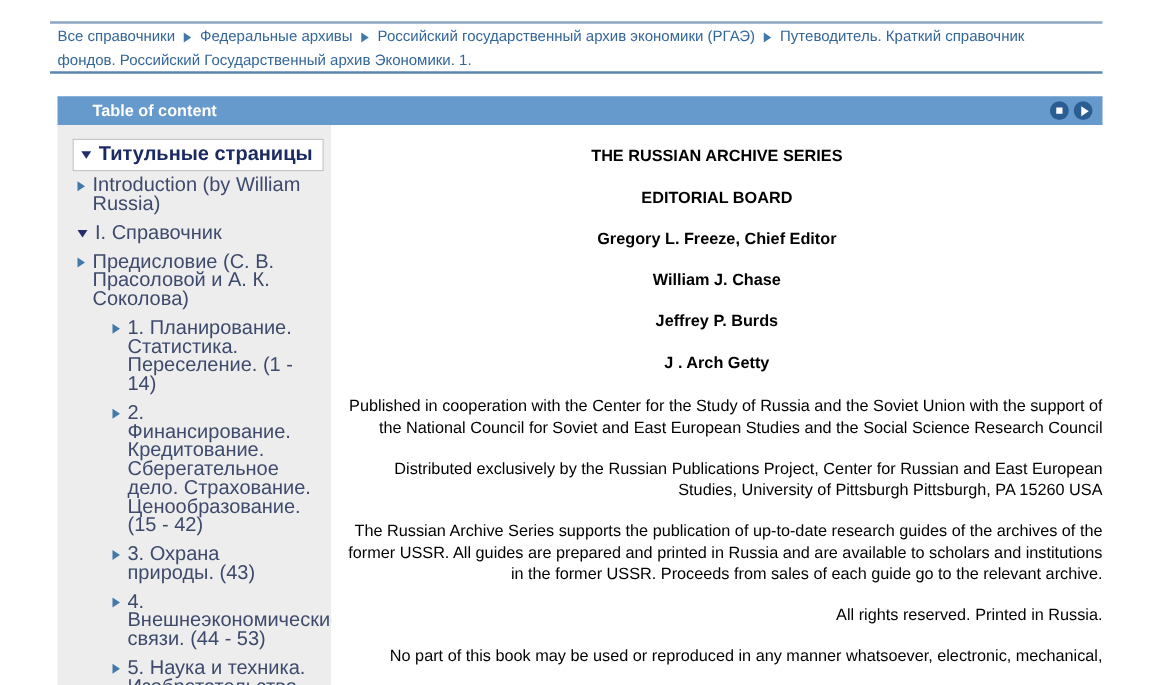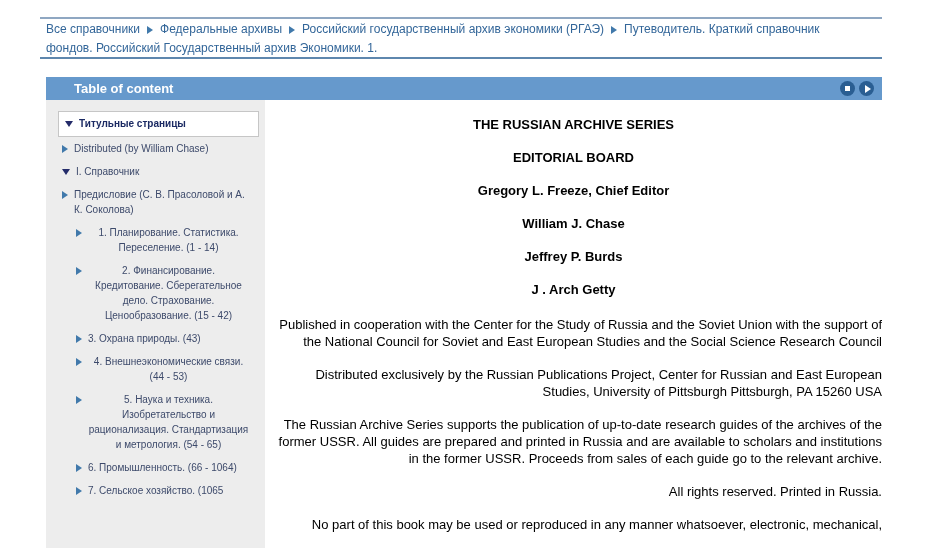--- a/index.html
+++ b/index.html
@@ -16,23 +16,23 @@
   .crumb.current { cursor:default; }
   .crumb-sep { display:inline-block; width:0; height:0; border-top:4px solid transparent; border-bottom:4px solid transparent; border-left:6px solid #4179ab; margin:0 7px; vertical-align:-1px; }
 
   .panel-bar { position:absolute; left:46px; top:77px; width:836px; height:23px; background:#6699cc; display:flex; align-items:center;padding-left:20px; }
   .panel-title { color:#ffffff; font-size:13px; font-weight:bold; padding-left:8px; flex:1; }
   .panel-buttons { display:flex; gap:4px; padding-right:8px; }
   .cbtn { width:15px; height:15px; border-radius:50%; background:#2a5e92; display:flex; align-items:center; justify-content:center; cursor:pointer; }
   .ico-square { width:5px; height:5px; background:#ffffff; }
   .ico-play { width:0; height:0; border-top:4px solid transparent; border-bottom:4px solid transparent; border-left:6px solid #ffffff; margin-left:2px; }
 
-  .sidebar { position:absolute; left:46px; top:100px; width:219px; height:448px; background:#ededed; overflow:hidden; padding-top:11px; font-size:10px; line-height:15px; }
+  .sidebar { position:absolute; left:46px; top:100px; width:219px; height:448px; background:#ededed; overflow:hidden; padding-top:11px; font-size:16px; line-height:15px; }
   .toc-item { display:flex; gap:6px; padding:0 16px 0 16px; margin-bottom:8px; color:#3d4a6b; cursor:pointer; }
-  .toc-item.lvl1 { padding-left:30px;text-align:center; }
+  .toc-item.lvl1 { padding-left:44px; }
   .toc-item.selected { background:#ffffff; border:1px solid #c6c6c6; margin:0 6px 4px 12px; padding:4px 6px 5px 6px; font-weight:bold; color:#1b2a63; }
   .tri { width:0; height:0; flex:none; }
   .tri-right { border-top:4px solid transparent; border-bottom:4px solid transparent; border-left:6px solid #4179ab; margin-top:4px; }
   .tri-down { border-left:4px solid transparent; border-right:4px solid transparent; border-top:6px solid #242c6a; margin-top:5px; }
 
   .content { position:absolute; left:265px; top:100px; width:617px; height:448px; overflow:hidden; background:#fff; text-align:center; color:#000; padding-top:18px; font-size:13px; }
   .content .h { font-weight:bold; line-height:14px; margin:0 auto 19px; max-width:620px; }
   .content .b { line-height:17px; margin:0 auto 16px; max-width:620px;text-align:right; }
 </style>
 </head>
@@ -60,21 +60,21 @@
     </span>
   </div>
 
   <div class="sidebar">
     <div class="toc-item selected">
       <span class="tri tri-down"></span>
       <span class="toc-label">Титульные страницы</span>
     </div>
     <div class="toc-item">
       <span class="tri tri-right"></span>
-      <span class="toc-label">Distributed (by William Chase)</span>
+      <span class="toc-label">Introduction (by William Russia)</span>
     </div>
     <div class="toc-item">
       <span class="tri tri-down"></span>
       <span class="toc-label">I. Справочник</span>
     </div>
     <div class="toc-item">
       <span class="tri tri-right"></span>
       <span class="toc-label">Предисловие (С. В. Прасоловой и А. К. Соколова)</span>
     </div>
     <div class="toc-item lvl1">

